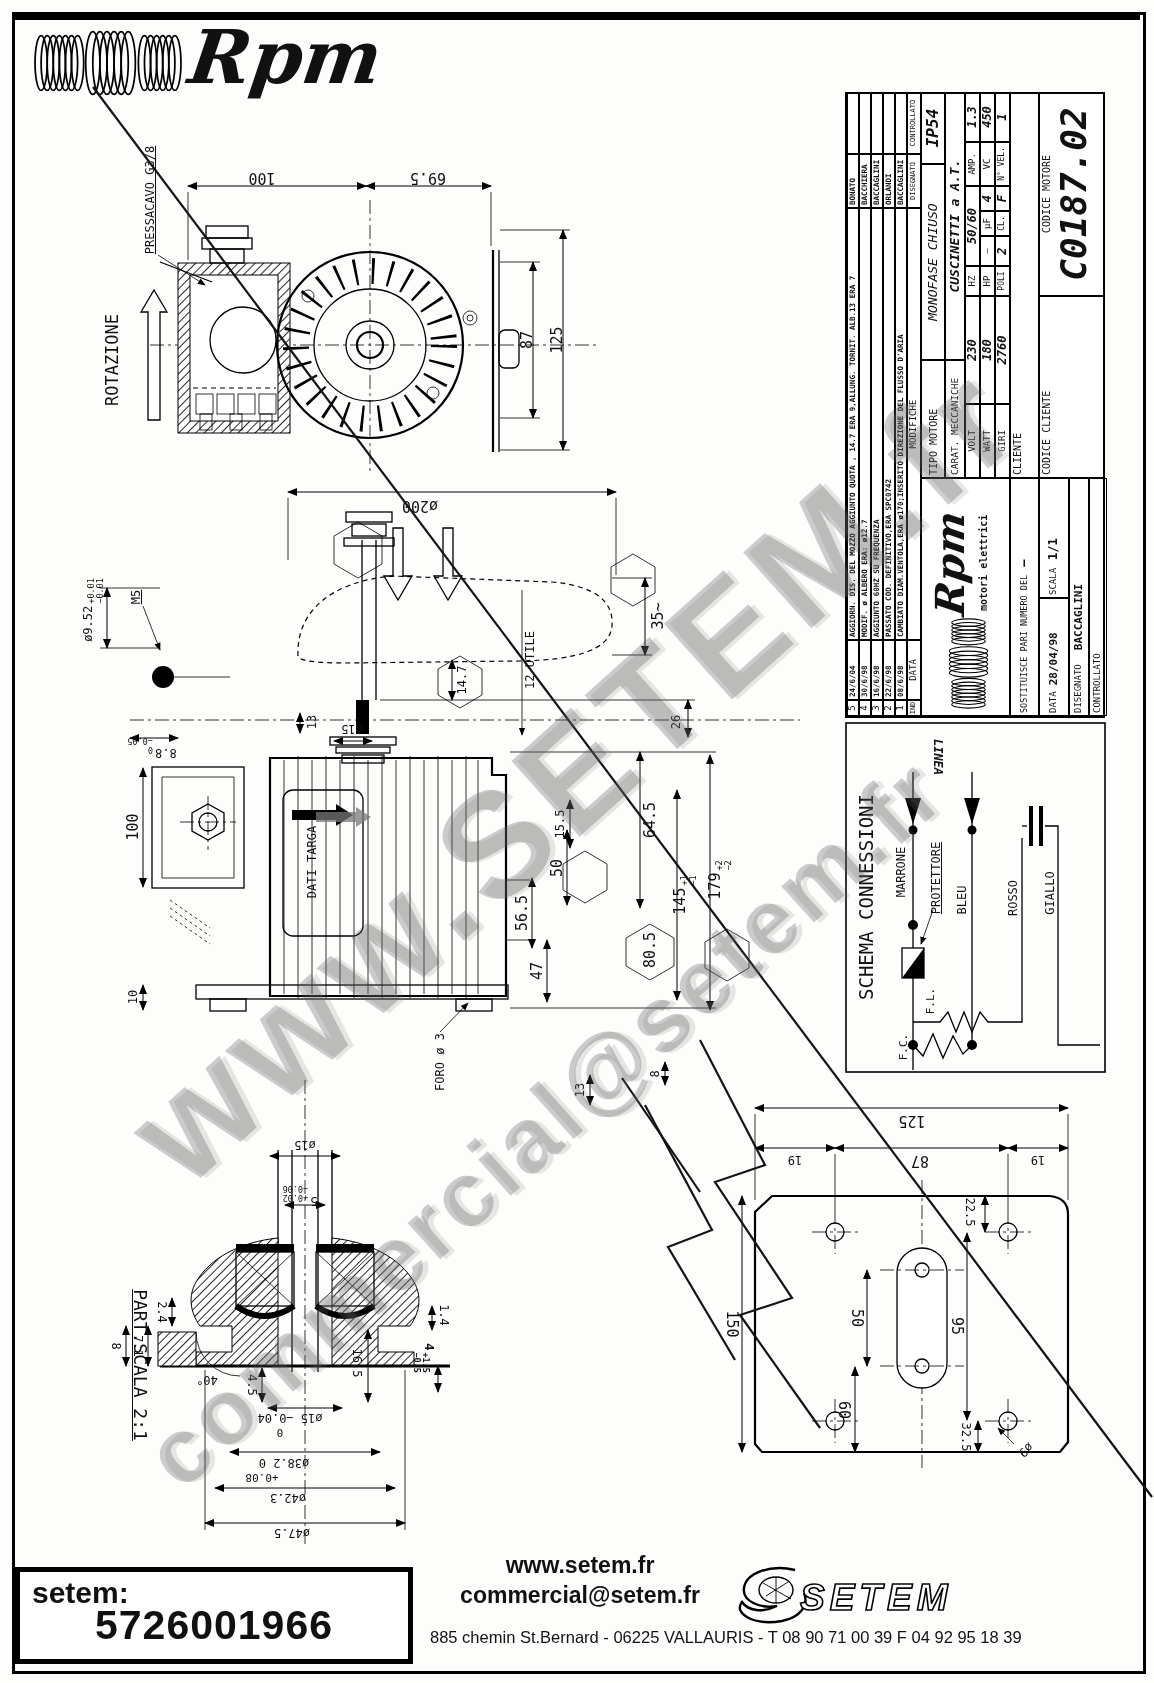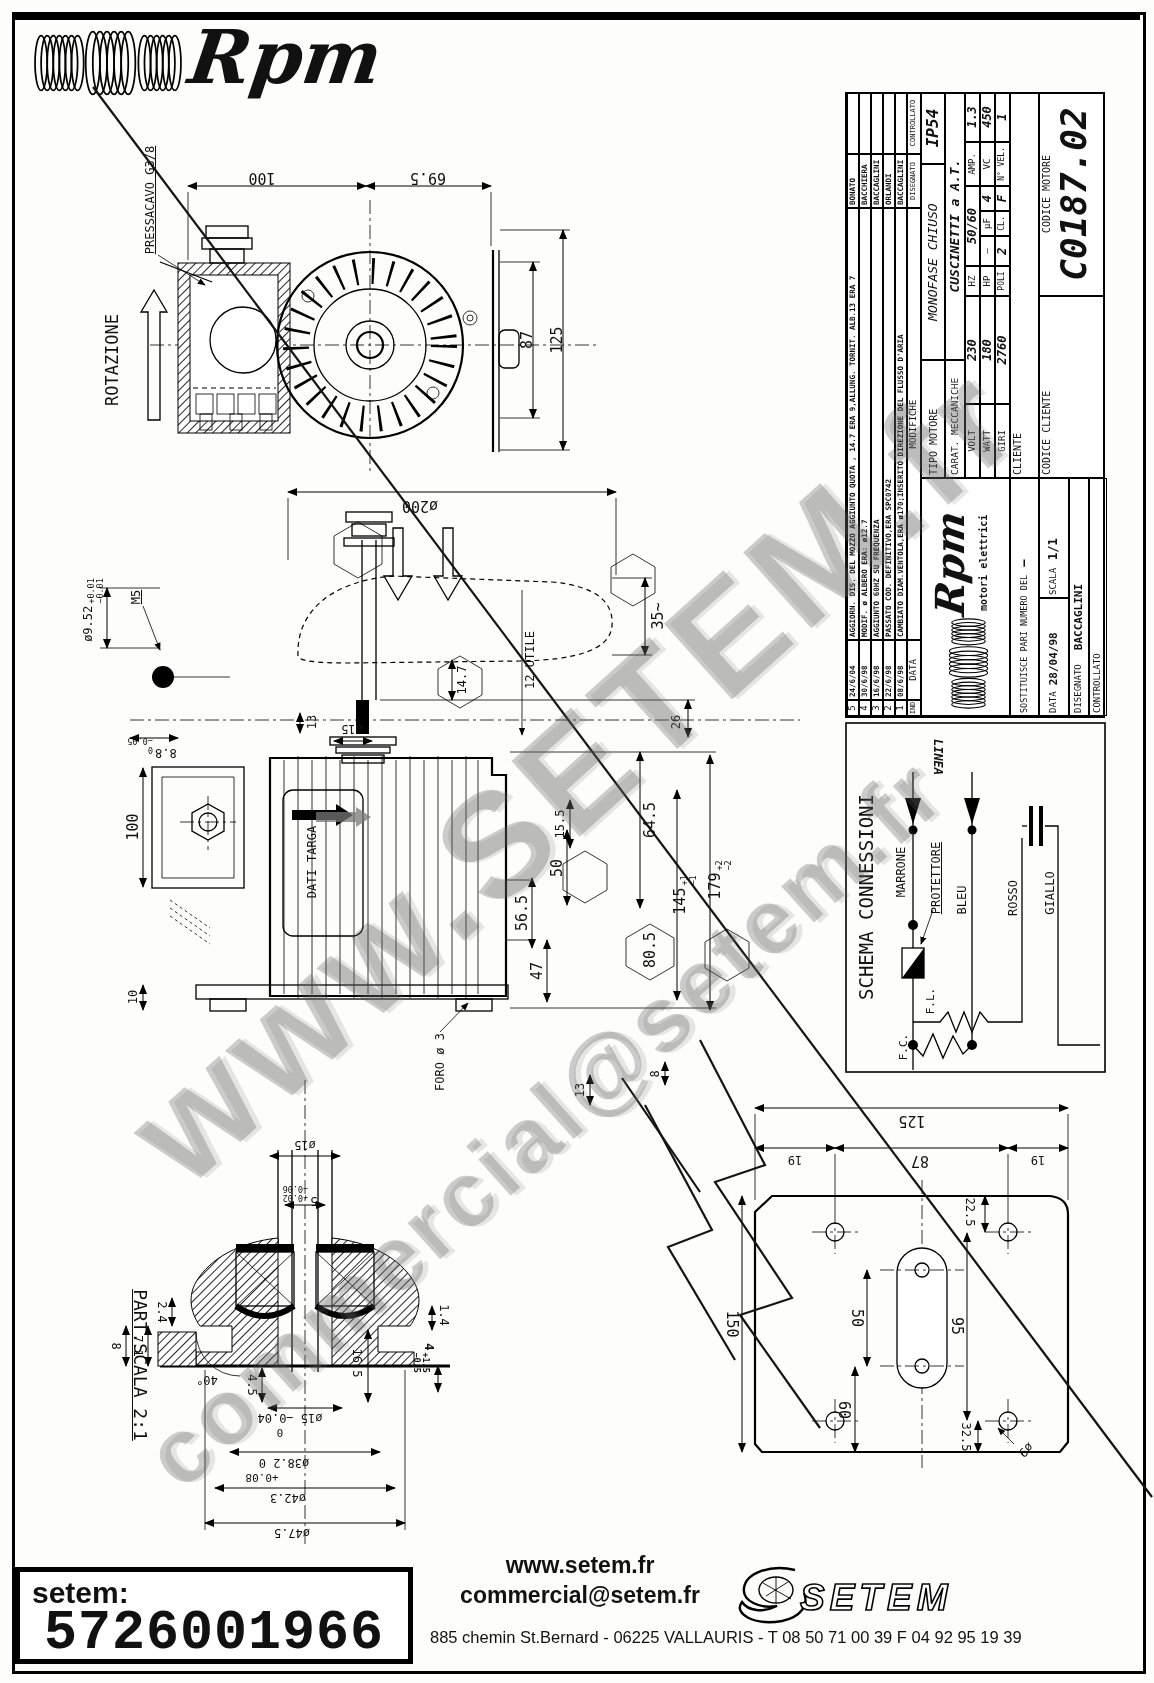--- a/index.html
+++ b/index.html
@@ -28,21 +28,21 @@
      font-size:9px;padding:1px 2px;line-height:1.1;}
   .b{font-weight:bold}.it{font-style:italic}
   .vcen{display:flex;align-items:center;justify-content:center;text-align:center;padding:0;}
   
   .wm{position:absolute;font-family:"Liberation Sans",sans-serif;font-weight:bold;
       color:rgba(90,90,90,0.30);text-shadow:4px 4px 0 rgba(120,120,120,0.18);
       transform-origin:0 0;white-space:nowrap;z-index:30;pointer-events:none;}
   
   #codebox{position:absolute;left:15px;top:1567px;width:398px;height:97px;border:5px solid #000;box-sizing:border-box;background:#fff;z-index:5}
   #codebox .cl{position:absolute;left:12px;top:4px;font-family:"Liberation Sans",sans-serif;font-weight:bold;font-size:30px;}
-  #codebox .cv{position:absolute;left:0;right:0;top:30px;text-align:center;font-family:Liberation Mono, monospace;font-weight:bold;font-size:55px;letter-spacing:1px;}
+  #codebox .cv{position:absolute;left:0;right:0;top:30px;text-align:center;font-family:Liberation Sans, sans-serif;font-weight:bold;font-size:41px;letter-spacing:1px;}
   .ftxt{position:absolute;font-family:"Liberation Sans",sans-serif;text-align:center;white-space:nowrap;}
 </style>
 </head>
 <body>
 
 <div id="sheet">
   <div id="topbar"></div>
   <div id="frame"></div>
 
   <svg width="1154" height="1683" viewBox="0 0 1154 1683">
@@ -550,14 +550,14 @@
 
   <div class="wm" style="left:95px;top:1090px;transform:rotate(-42deg);font-size:148px;letter-spacing:8px">www.SETEM.fr</div>
   <div class="wm" style="left:125px;top:1430px;transform:rotate(-42deg);font-size:92px;letter-spacing:4px">commercial@setem.fr</div>
 
   <div id="codebox">
     <div class="cl">setem:</div>
     <div class="cv">5726001966</div>
   </div>
   <div class="ftxt b" style="left:440px;top:1552px;width:280px;font-weight:bold;font-size:23px">www.setem.fr</div>
   <div class="ftxt" style="left:420px;top:1582px;width:320px;font-weight:bold;font-size:23px">commercial@setem.fr</div>
-  <div class="ftxt" style="left:430px;top:1628px;width:560px;font-size:16.5px">885 chemin St.Bernard  -  06225 VALLAURIS  -  T 08 50 71 00 39   F 04 92 95 19 39</div>
+  <div class="ftxt" style="left:430px;top:1628px;width:560px;font-size:16.5px">885 chemin St.Bernard  -  06225 VALLAURIS  -  T 08 90 71 00 39   F 04 92 95 18 39</div>
 </div>
 
 </body></html>

